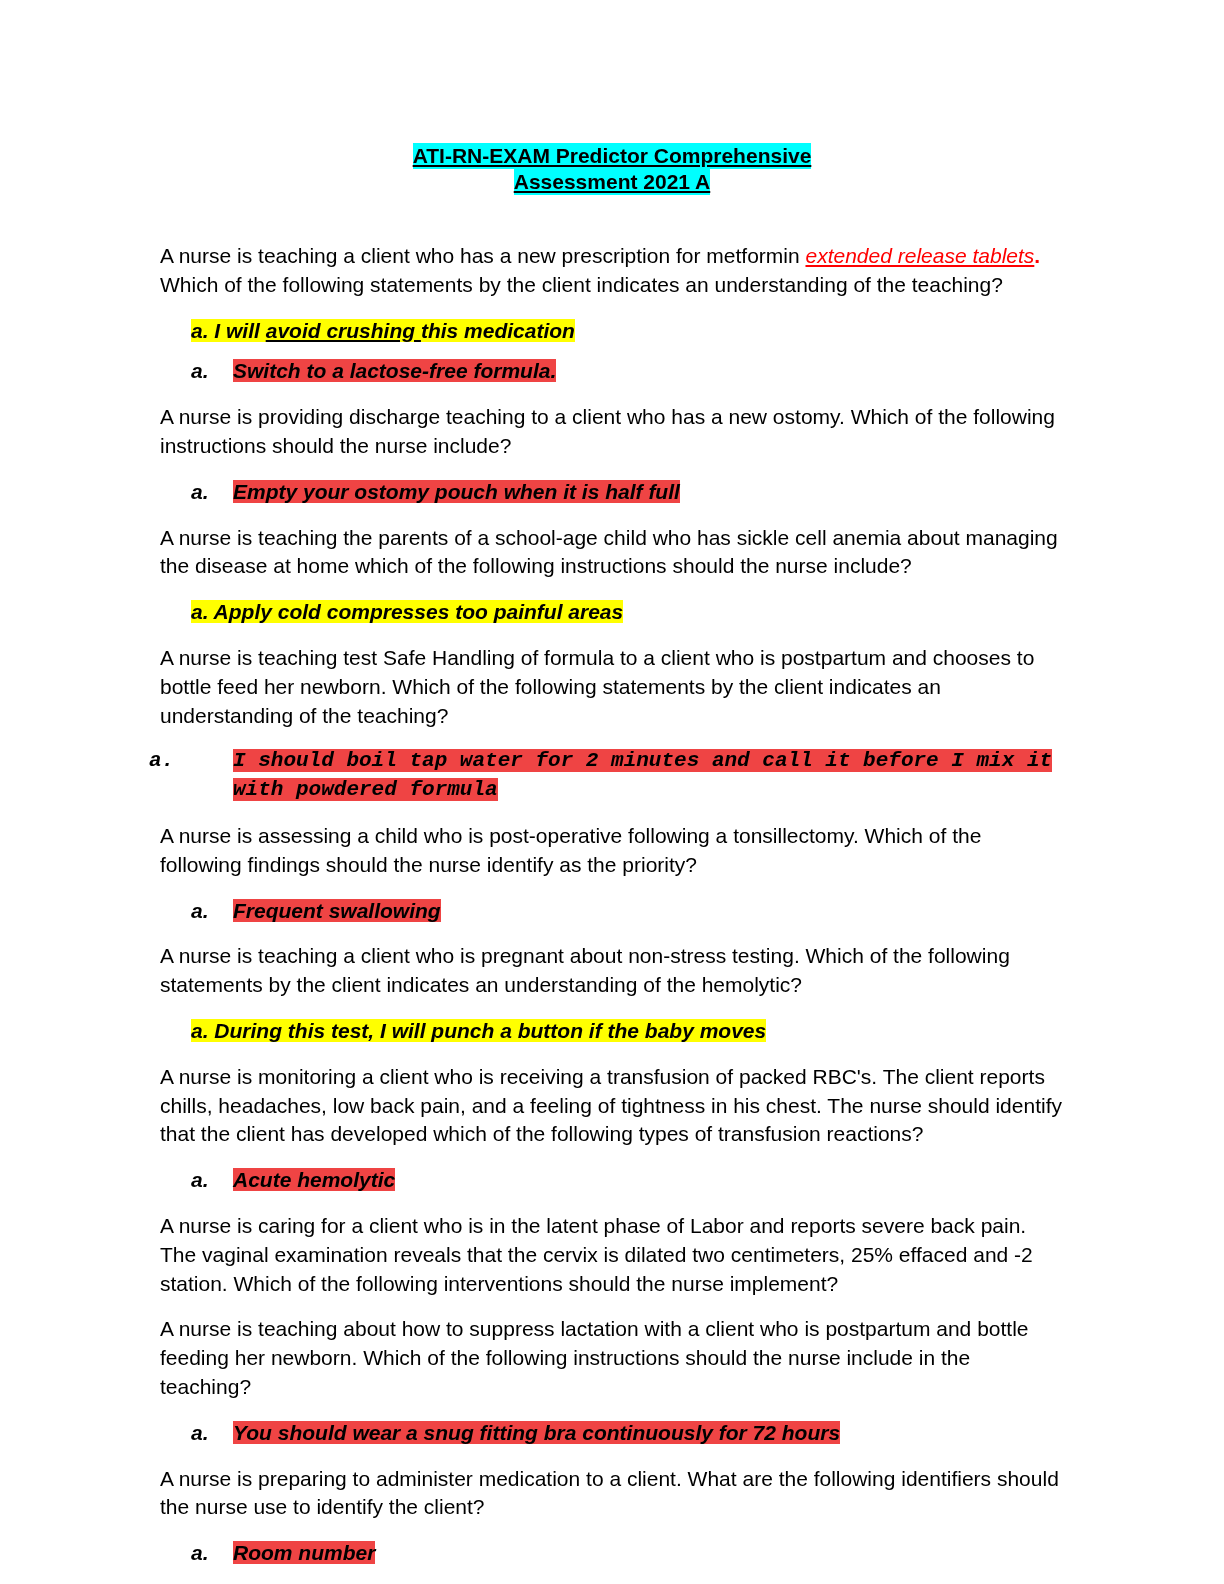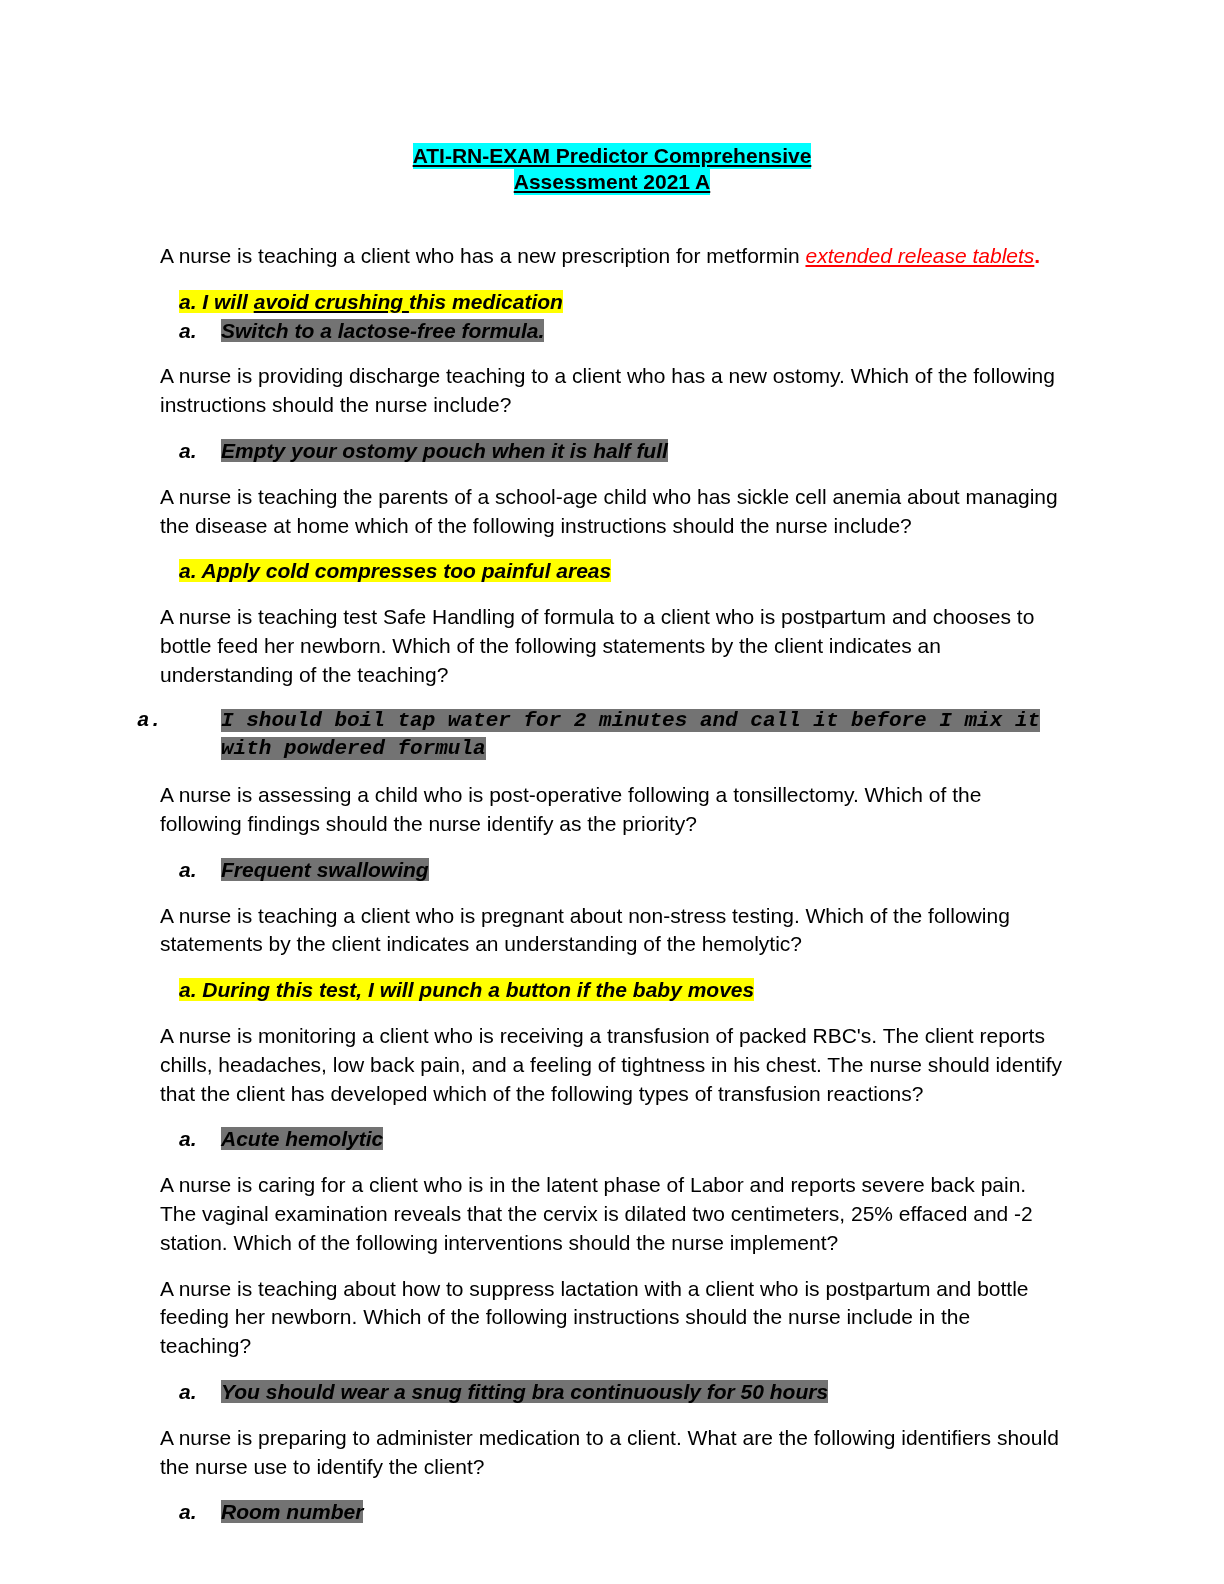--- a/index.html
+++ b/index.html
@@ -46,32 +46,32 @@
       width: 940px;
       font-size: 21px;
       line-height: 28.8px;
     }
     .q {
       margin: 17px;
       padding: 0;
     }
     .ans {
       position: relative;
-      margin: 0;
+      margin: 12px;
       padding-left: 36px;
       font-weight: bold;
       font-style: italic;
       line-height: 28.8px;
     }
     .ans.tabbed .marker {
       display: inline-block;
       width: 42px;
     }
     .ans.tabbed .answer-text {
-      background: #737373;
+      background: #ef4444;
     }
     .ans.tabbed.wrap {
       padding-left: 78px;
       text-indent: -42px;
       font-family: Liberation Mono, monospace;
     }
     .ans.inline .wrap-all {
       background: #ffff00;
     }
     .red-link {
@@ -93,21 +93,21 @@
 <div class="page">
 
   <div class="title-block">
     <span class="title-line">ATI-RN-EXAM Predictor Comprehensive </span><br>
     <span class="title-line">Assessment 2021 A</span>
   </div>
 
   <div class="content">
 
     <div>
-      <p class="q"><span>A nurse is teaching a client who has a new prescription for metformin </span><span class="red-link">extended release tablets</span><span class="red-dot">.</span><br></p>
+      <p class="q"><span>A nurse is teaching a client who has a new prescription for metformin </span><span class="red-link">extended release tablets</span><span class="red-dot">.</span><br><span>Which of the following statements by the client indicates an understanding of the teaching?</span></p>
       <p class="ans inline"><span class="wrap-all"><span>a.</span><span> I will </span><span class="ul">avoid crushing </span><span>this medication</span></span></p>
     </div>
 
     <div>
       <p class="ans tabbed"><span class="marker">a.</span><span class="answer-text">Switch to a lactose-free formula.</span></p>
     </div>
 
     <div>
       <p class="q">A nurse is providing discharge teaching to a client who has a new ostomy. Which of the following instructions should the nurse include?</p>
       <p class="ans tabbed"><span class="marker">a.</span><span class="answer-text">Empty your ostomy pouch when it is half full</span></p>
@@ -137,21 +137,21 @@
       <p class="q">A nurse is monitoring a client who is receiving a transfusion of packed RBC's. The client reports chills, headaches, low back pain, and a feeling of tightness in his chest. The nurse should identify that the client has developed which of the following types of transfusion reactions?</p>
       <p class="ans tabbed"><span class="marker">a.</span><span class="answer-text">Acute hemolytic</span></p>
     </div>
 
     <div>
       <p class="q">A nurse is caring for a client who is in the latent phase of Labor and reports severe back pain. The vaginal examination reveals that the cervix is dilated two centimeters, 25% effaced and -2 station. Which of the following interventions should the nurse implement?</p>
     </div>
 
     <div>
       <p class="q">A nurse is teaching about how to suppress lactation with a client who is postpartum and bottle feeding her newborn. Which of the following instructions should the nurse include in the teaching?</p>
-      <p class="ans tabbed"><span class="marker">a.</span><span class="answer-text">You should wear a snug fitting bra continuously for 50 hours</span></p>
+      <p class="ans tabbed"><span class="marker">a.</span><span class="answer-text">You should wear a snug fitting bra continuously for 72 hours</span></p>
     </div>
 
     <div>
       <p class="q">A nurse is preparing to administer medication to a client. What are the following identifiers should the nurse use to identify the client?</p>
       <p class="ans tabbed"><span class="marker">a.</span><span class="answer-text">Room number</span></p>
     </div>
 
   </div>
 </div>
 

